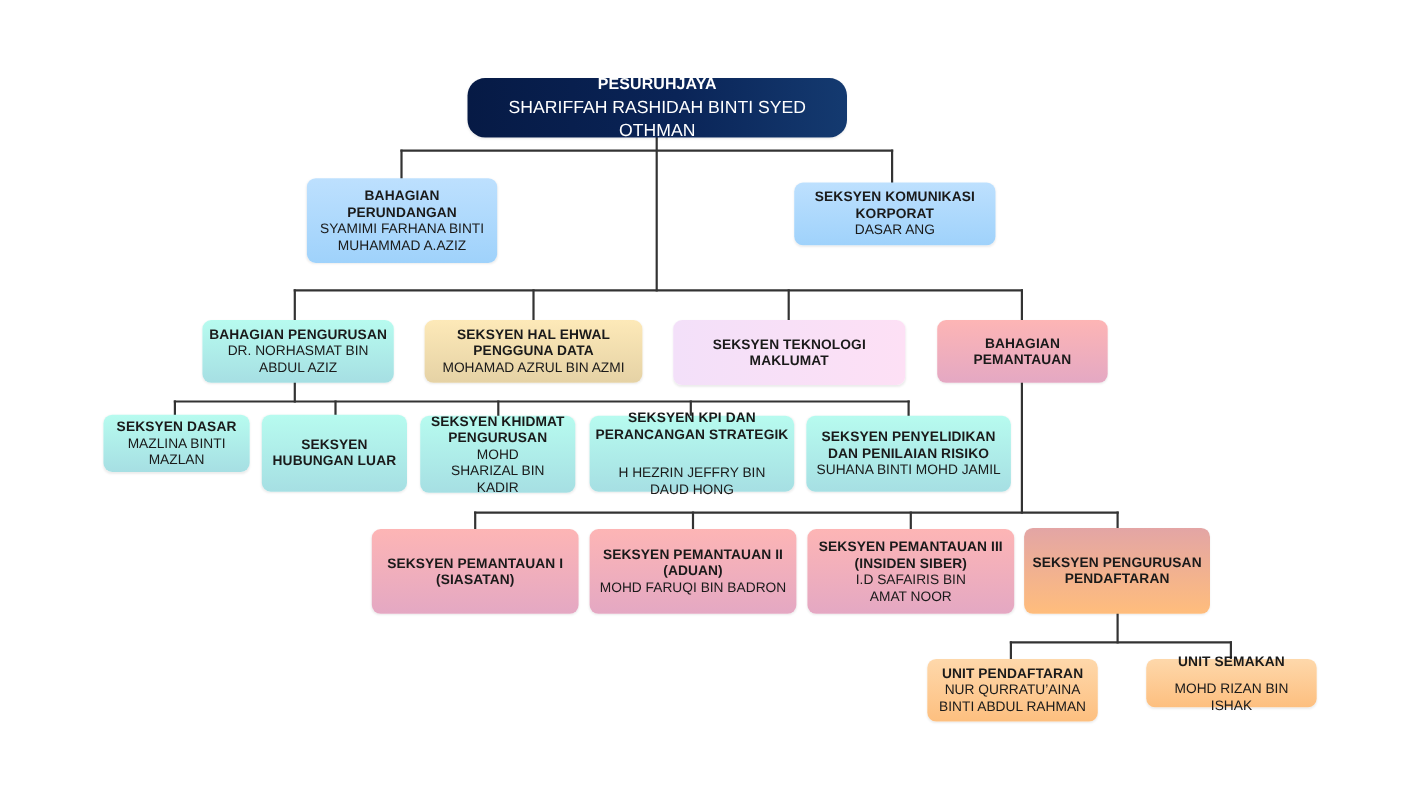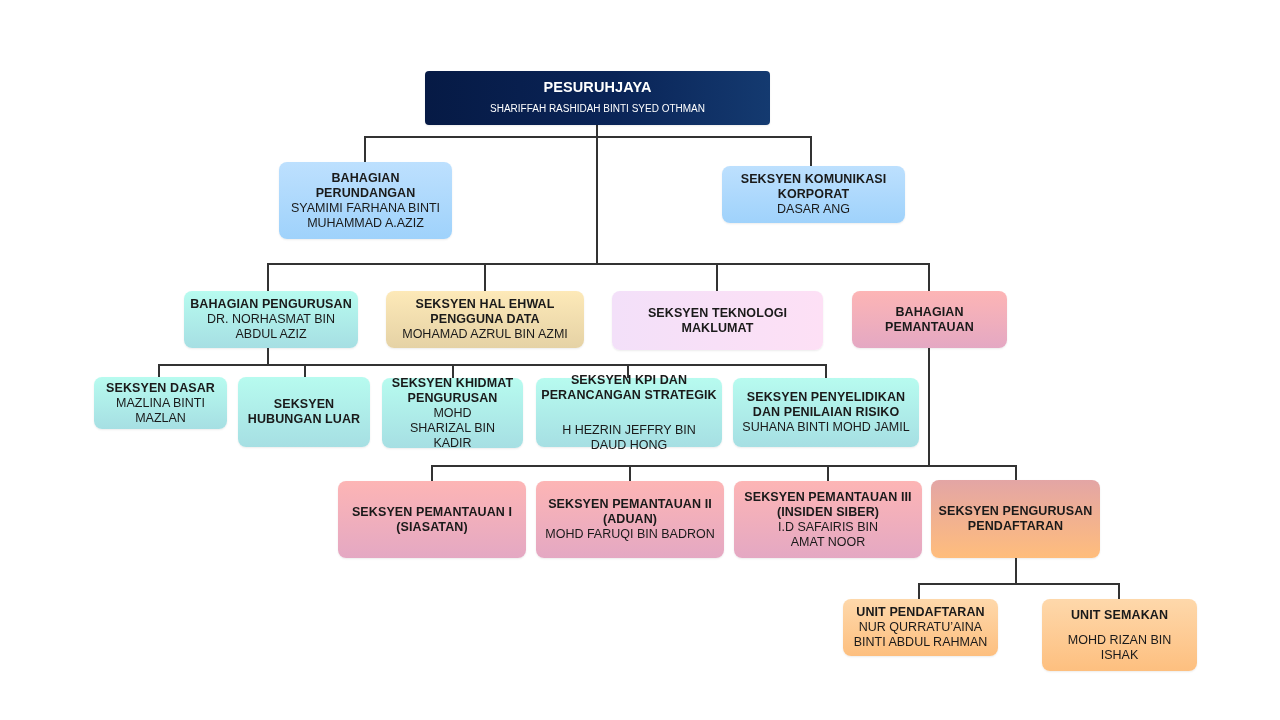--- a/index.html
+++ b/index.html
@@ -6,24 +6,24 @@
   body { width:1280px; height:720px; position:relative; overflow:hidden;
          font-family:"Liberation Sans", sans-serif; }
   #lines { position:absolute; left:0; top:0; width:1280px; height:720px; }
   #lines line { stroke:#333333; stroke-width:2; stroke-linecap:square; }
   .node { position:absolute; box-sizing:border-box; border-radius:8px;
           display:flex; flex-direction:column; align-items:center; justify-content:center;
           text-align:center; color:#1a1a1a; padding:2px 6px; line-height:15px;
           box-shadow:0 1px 2px rgba(0,0,0,0.08); }
   .node .t { font-weight:bold; font-size:12.5px; letter-spacing:0.1px; }
   .node .n { font-size:12.5px; }
-  .root { border-radius:4px; color:#ffffff; line-height:21px;
+  .root { border-radius:16px; color:#ffffff; line-height:21px;
           background:linear-gradient(90deg,#061a45 0%,#0a2457 55%,#143a70 100%); }
   .root .t { font-size:14.5px; }
-  .root .n { font-size:10px; }
+  .root .n { font-size:16px; }
   .blue   { background:linear-gradient(180deg,#bde0fe 0%,#9fd2fb 100%); }
   .teal   { background:linear-gradient(180deg,#b7fbef 0%,#a6dfe3 100%); }
   .yellow { background:linear-gradient(180deg,#fde9b8 0%,#e5d2a5 100%); }
   .lilac  { background:linear-gradient(90deg,#f3e0f9 0%,#fde0f5 100%); }
   .pink   { background:linear-gradient(180deg,#fdb5b5 0%,#e4a8c3 100%); }
   .peach  { background:linear-gradient(180deg,#e3a5a5 0%,#ffbd7c 100%); }
   .orange { background:linear-gradient(180deg,#fed8ab 0%,#fdbf7f 100%); }
 </style>
 </head>
 <body>
@@ -123,16 +123,16 @@
   <div class="n" style="width:110px">I.D SAFAIRIS BIN AMAT NOOR</div>
 </div>
 <div class="node peach" style="left:931px;top:480px;width:169px;height:78px;">
   <div class="t" style="width:160px">SEKSYEN PENGURUSAN PENDAFTARAN</div>
 </div>
 
 <div class="node orange" style="left:843px;top:599px;width:155px;height:57px;">
   <div class="t">UNIT PENDAFTARAN</div>
   <div class="n" style="width:145px">NUR QURRATU’AINA BINTI ABDUL RAHMAN</div>
 </div>
-<div class="node orange" style="left:1042px;top:599px;width:155px;height:72px;gap:10px;">
+<div class="node orange" style="left:1042px;top:599px;width:155px;height:44px;gap:10px;">
   <div class="t">UNIT SEMAKAN</div>
   <div class="n">MOHD RIZAN BIN ISHAK</div>
 </div>
 
 </body></html>

